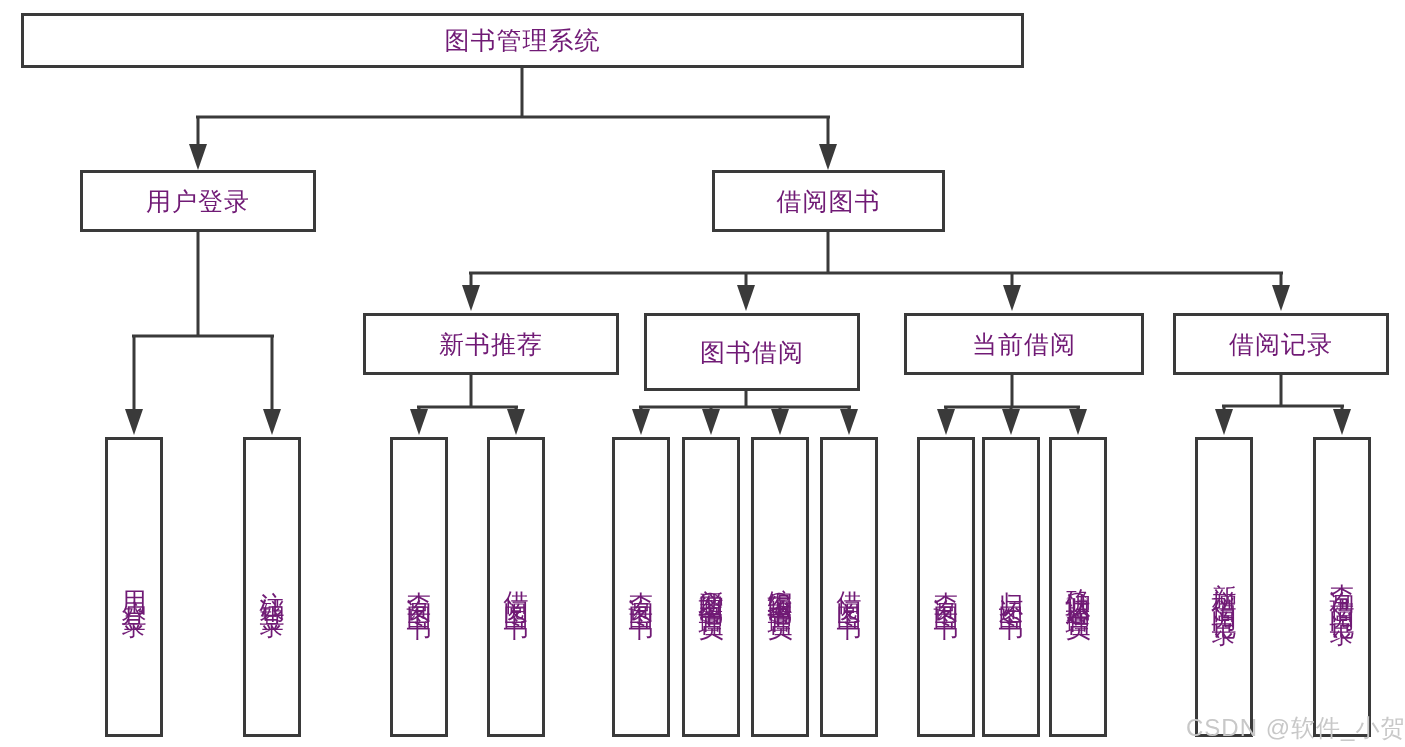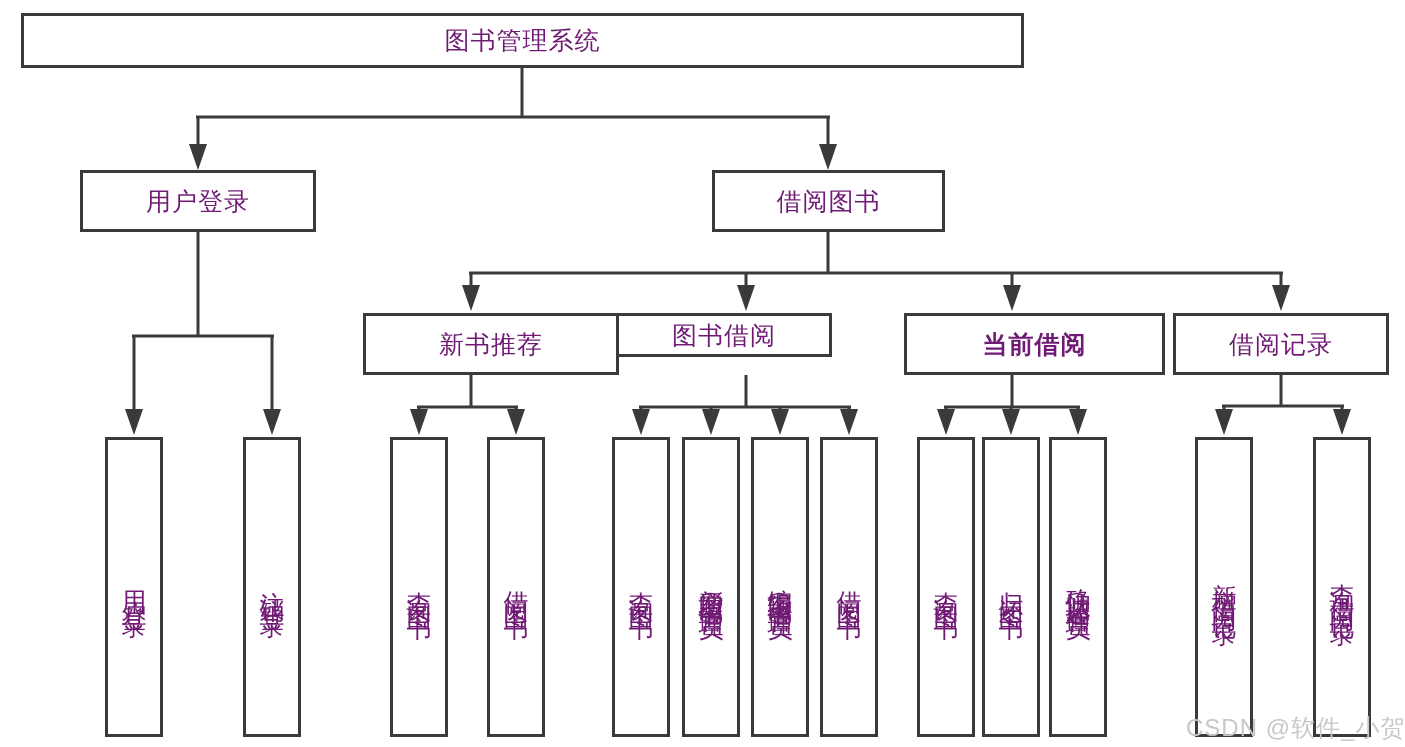--- a/index.html
+++ b/index.html
@@ -32,22 +32,22 @@
     letter-spacing:8px;
     line-height:1;
     white-space:nowrap;
   }
   .leaf span.compact{letter-spacing:4px;}
   
   .n-root{left:21px;top:13px;width:1003px;height:55px;}
   .n-userlogin{left:80px;top:170px;width:236px;height:62px;}
   .n-bookmgmt{left:712px;top:170px;width:233px;height:62px;}
   .n-l3-0{left:363px;top:313px;width:256px;height:62px;}
-  .n-l3-1{left:616px;top:313px;width:216px;height:44px;}
-  .n-l3-2{left:904px;top:313px;width:261px;height:62px;font-weight:bold;}
+  .n-l3-1{left:644px;top:313px;width:216px;height:78px;}
+  .n-l3-2{left:904px;top:313px;width:240px;height:62px;}
   .n-l3-3{left:1173px;top:313px;width:216px;height:62px;}
   .leaf{top:437px;width:58px;height:300px;}
   .lf-a0{left:105px;} .lf-a1{left:243px;}
   .lf-b0{left:390px;} .lf-b1{left:487px;}
   .lf-c0{left:612px;} .lf-c1{left:682px;} .lf-c2{left:751px;} .lf-c3{left:820px;}
   .lf-d0{left:917px;} .lf-d1{left:982px;} .lf-d2{left:1049px;}
   .lf-e0{left:1195px;} .lf-e1{left:1313px;}
   .watermark{
     position:absolute;
     left:1186px;top:712px;

